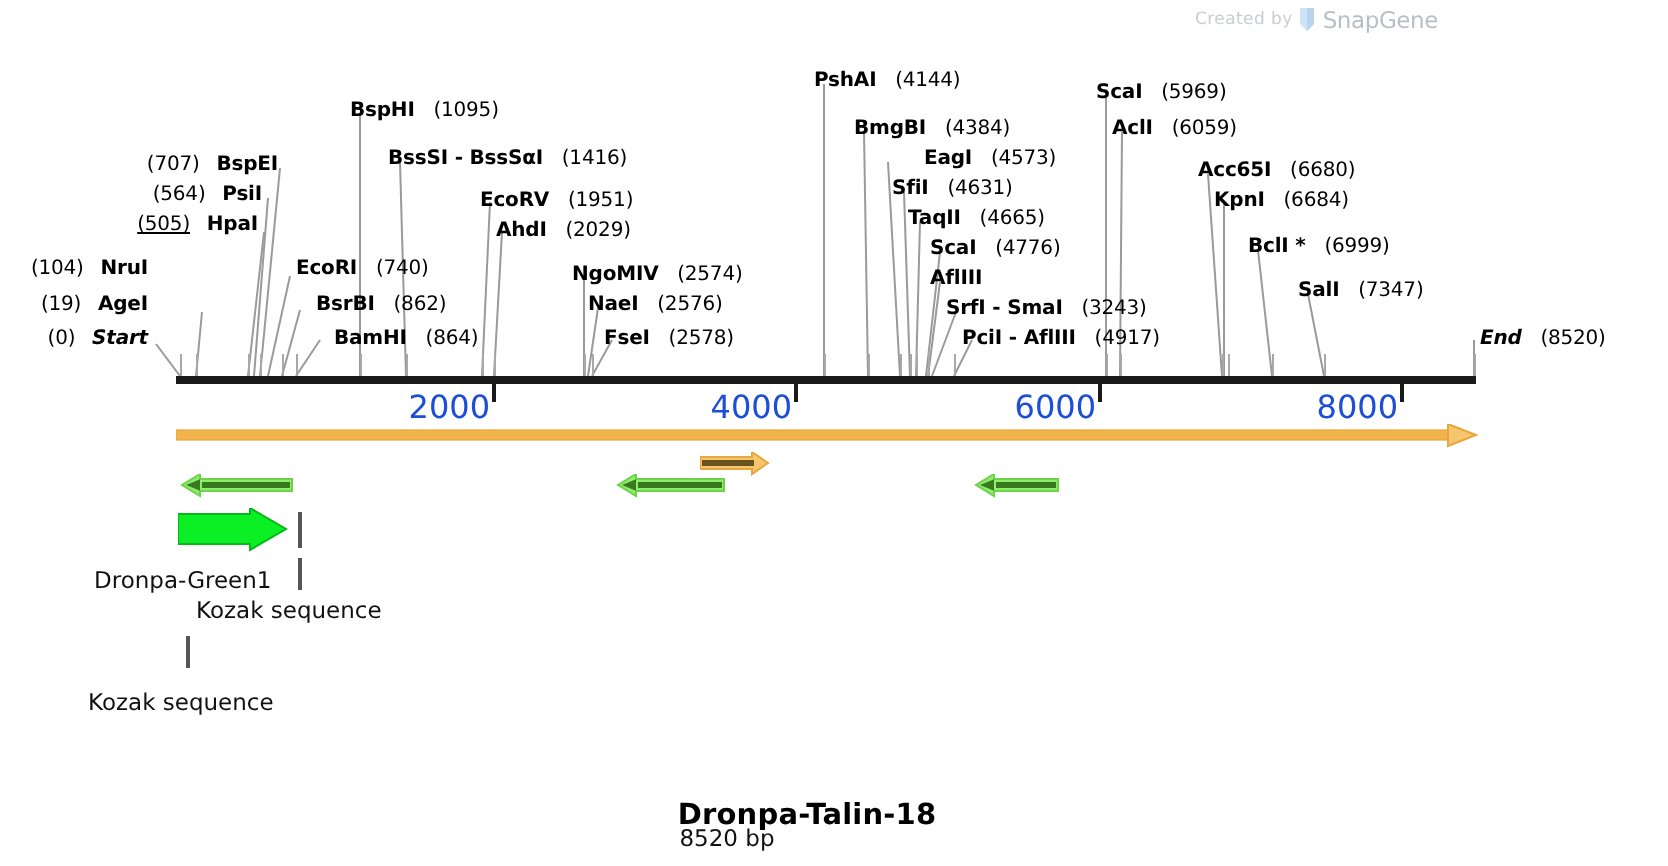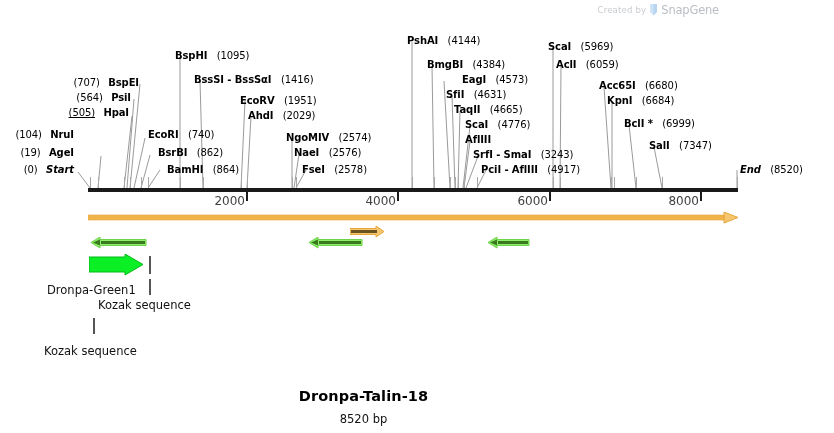--- a/index.html
+++ b/index.html
@@ -52,22 +52,22 @@
   .cut-tick{
     position:absolute;
     width:1px;background:#a8a8a8;
   }
   .axis-tick{
     position:absolute;
     width:2px;height:9px;background:#1a1a1a;
   }
   .axis-lbl{
     position:absolute;
-    font-size:12px;
-    color:#404040;
+    font-size:16px;
+    color:#1d4ed8;
     transform:translateX(-100%);
     white-space:nowrap;
   }
 
   
   .orange-bar{position:absolute;}
   .feat-arrow{position:absolute;}
 
   .feat-label{
     position:absolute;
@@ -352,16 +352,16 @@
   </div>
   <div class="enz" style="left:649px;top:139px;">
     <span class="nm" style="margin-right: 6px;">SalI</span>
     <span class="pos">(7347)</span>
   </div>
   <div class="enz ital" style="left:740px;top:163px;">
     <span class="nm" style="margin-right: 6px;">End</span>
     <span class="pos">(8520)</span>
   </div>
 
-  <div class="title" style="top:388px;">Dronpa-Talin-18</div>
+  <div class="title" style="top:400px;padding-left:40px;">Dronpa-Talin-18</div>
   <div class="subtitle" style="top:412px;">8520 bp</div>
 
 </div>
 
 </body></html>

